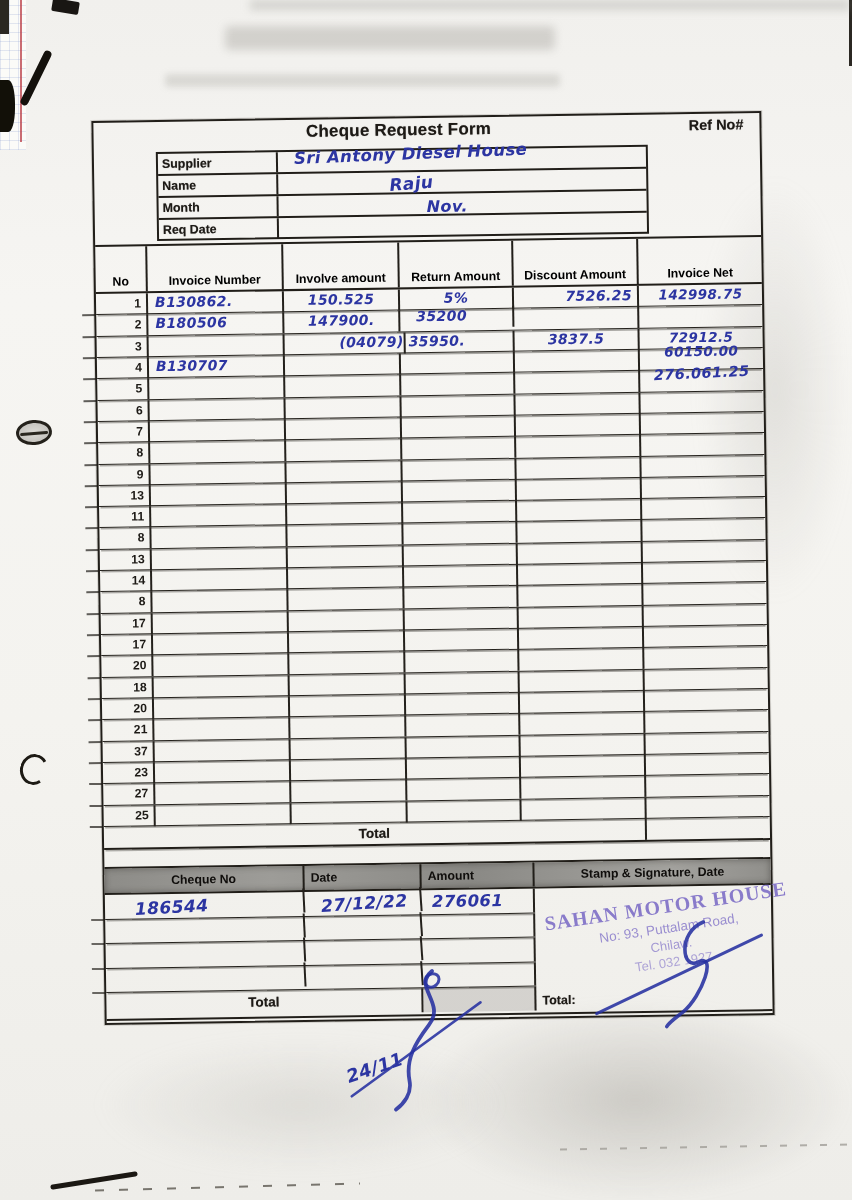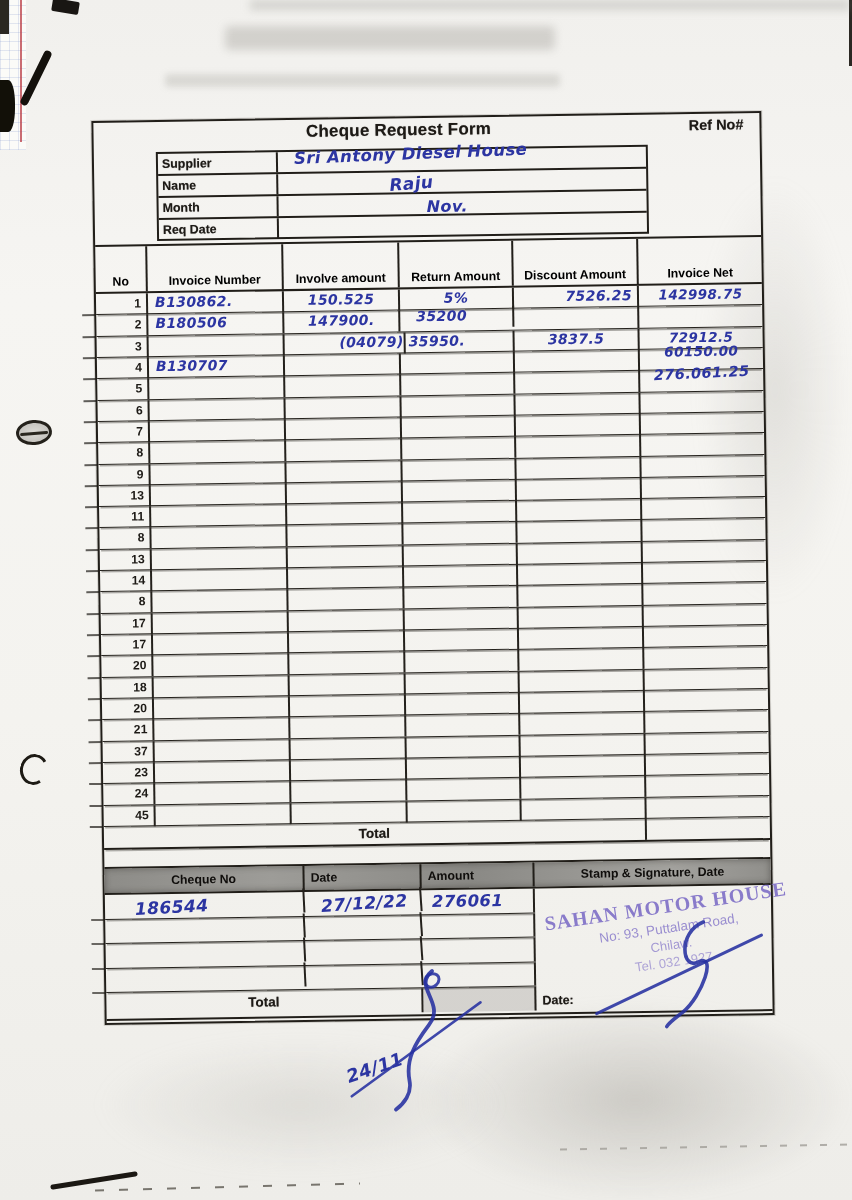--- a/index.html
+++ b/index.html
@@ -379,29 +379,29 @@
             </div>
             <div class="inv-row" data-i="22">
               <div class="inv-cell c0">23</div>
               <div class="inv-cell c1 hw"></div>
               <div class="inv-cell c2 hw"></div>
               <div class="inv-cell c3 hw"></div>
               <div class="inv-cell c4 hw"></div>
               <div class="inv-cell c5 hw"></div>
             </div>
             <div class="inv-row" data-i="23">
-              <div class="inv-cell c0">24</div>
+              <div class="inv-cell c0">27</div>
               <div class="inv-cell c1 hw"></div>
               <div class="inv-cell c2 hw"></div>
               <div class="inv-cell c3 hw"></div>
               <div class="inv-cell c4 hw"></div>
               <div class="inv-cell c5 hw"></div>
             </div>
             <div class="inv-row" data-i="24">
-              <div class="inv-cell c0">45</div>
+              <div class="inv-cell c0">25</div>
               <div class="inv-cell c1 hw"></div>
               <div class="inv-cell c2 hw"></div>
               <div class="inv-cell c3 hw"></div>
               <div class="inv-cell c4 hw"></div>
               <div class="inv-cell c5 hw"></div>
             </div>
           </div>
         <div class="inv-total-row">
           <div class="total-cell print">Total</div>
           <div class="total-net-cell"></div>
@@ -444,21 +444,21 @@
               <div class="chq-total-amount"></div>
             </div>
           </div>
           <div class="stamp-cell">
             <div class="stamp">
               <div class="stamp-l1">SAHAN MOTOR HOUSE</div>
               <div class="stamp-l2">No: 93, Puttalam Road,</div>
               <div class="stamp-l3">Chilaw.</div>
               <div class="stamp-l4">Tel. 032  1927</div>
             </div>
-            <div class="date-label print">Date:</div>
+            <div class="date-label print">Total:</div>
           </div>
         </div>
       </div>
 
       <svg class="sig sig1" viewBox="0 0 185 125">
         <path d="M10,108 L176,32" stroke-width="3"></path>
         <path d="M118,18 C92,28 96,66 112,58 C132,48 116,92 96,108 C88,114 82,118 80,122" stroke-width="3.6"></path>
       </svg>
       <svg class="sig sig2" viewBox="0 0 170 150">
         <path d="M104,8 C84,24 118,40 100,62 C86,80 76,96 80,118 C82,130 74,140 66,146" stroke-width="3.8"></path>

